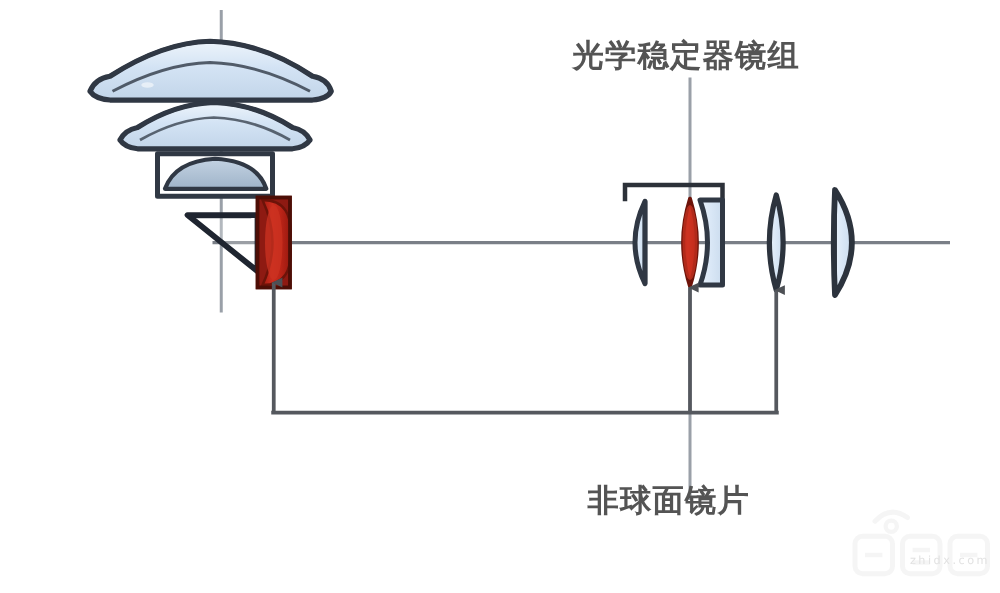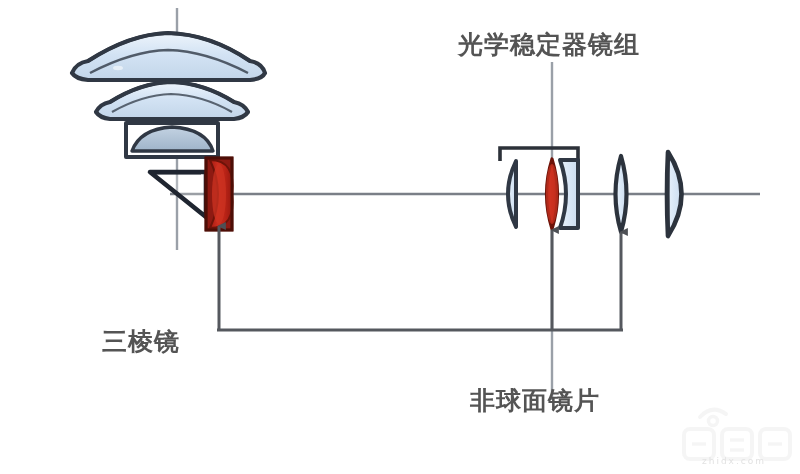--- a/index.html
+++ b/index.html
@@ -42,23 +42,23 @@
     left: 102px;
     top: 325px;
   }
   #label-aspherical {
     left: 470px;
     top: 384px;
   }
   #wm-text {
     position: absolute;
     left: 676px;
-    top: 456px;
+    top: 444px;
     width: 116px;
-    text-align: center;
+    text-align: right;
     font-size: 9px;
     letter-spacing: 2px;
     color: #e2e2e2;
     font-family: "DejaVu Sans", sans-serif;
   }
 </style>
 </head>
 <body>
 
 <div id="stage">
@@ -179,19 +179,18 @@
       <rect x="760" y="429" width="30" height="30" rx="6" fill="none" stroke="#dcdcdc" stroke-width="4"></rect>
       <line x1="692" y1="444" x2="706" y2="444" stroke="#dcdcdc" stroke-width="3.5"></line>
       <line x1="730" y1="440" x2="744" y2="440" stroke="#dcdcdc" stroke-width="3.5"></line>
       <line x1="730" y1="450" x2="744" y2="450" stroke="#dcdcdc" stroke-width="3.5"></line>
       <line x1="768" y1="444" x2="782" y2="444" stroke="#dcdcdc" stroke-width="3.5"></line>
     </g>
   </svg>
 
   <div class="lbl" id="label-stabilizer">光学稳定器镜组</div>
 
-  <div class="lbl" id="label-prism">三棱镜</div>
 
   <div class="lbl" id="label-aspherical">非球面镜片</div>
 
   <div id="wm-text">zhidx.com</div>
 
 </div>
 
 </body></html>

